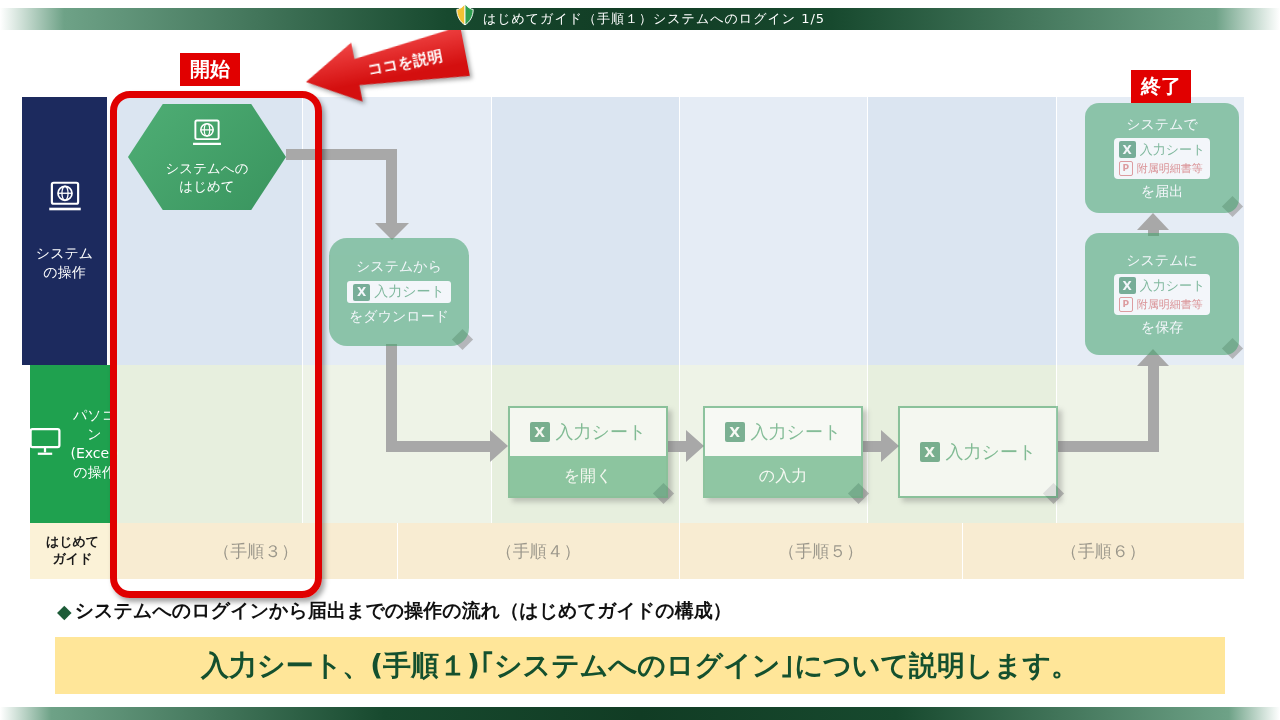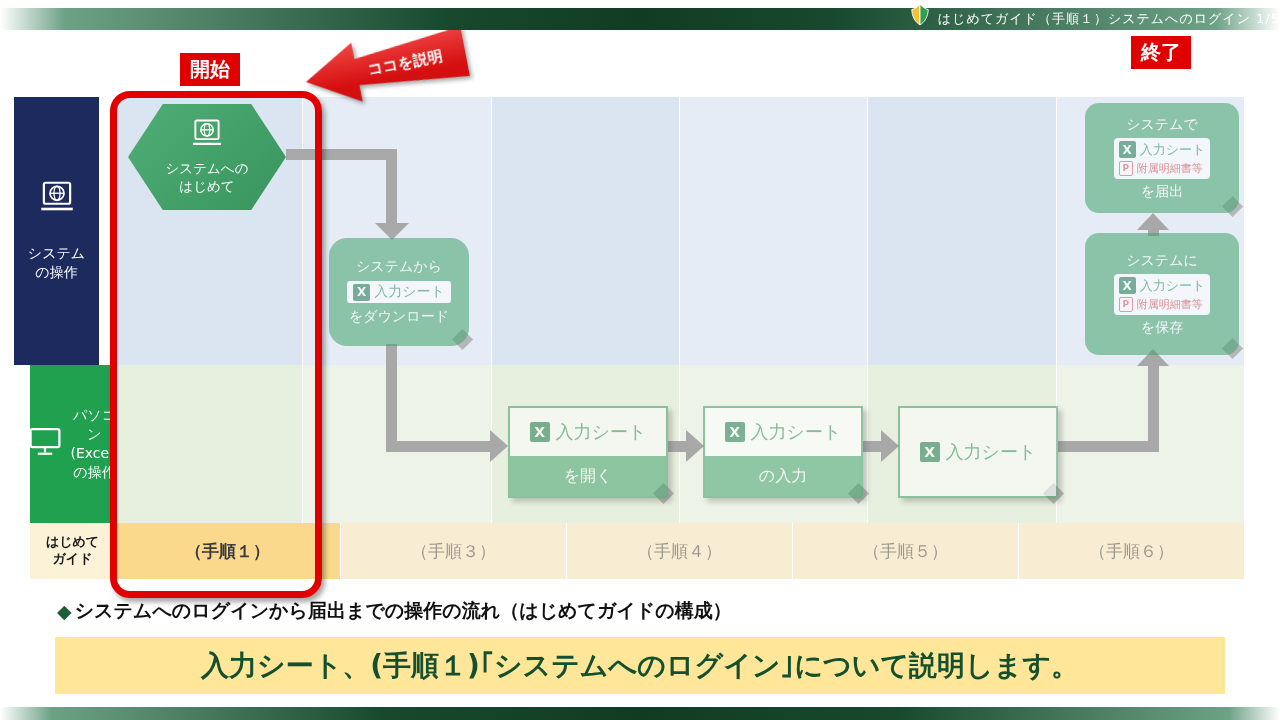--- a/index.html
+++ b/index.html
@@ -2,44 +2,44 @@
 <html><head>
 <meta charset="utf-8">
 <style>
   html,body{margin:0;padding:0;background:#ffffff;}
   .canvas{position:relative;width:1280px;height:720px;background:#fff;overflow:hidden;
           font-family:"DejaVu Sans","Liberation Sans",sans-serif;}
 
   
   .bar-top{position:absolute;left:0;top:8px;width:1280px;height:22px;z-index:8;
     background:linear-gradient(90deg,#ffffff 0%,#6ea287 5%,#17492e 35%,#113c24 50%,#17492e 65%,#6ea287 95%,#ffffff 100%);
-    display:flex;align-items:center;justify-content:flex-end;gap:8px;}
+    display:flex;align-items:center;justify-content:center;gap:8px;}
   .bar-top .title{color:#ffffff;font-size:13px;letter-spacing:1px;white-space:nowrap;}
   .beginner{margin-top:-7px;flex:0 0 auto;}
   .bar-bottom{position:absolute;left:0;top:707px;width:1280px;height:13px;z-index:8;
     background:linear-gradient(90deg,#ffffff 0%,#6ea287 4%,#17492e 30%,#113c24 50%,#17492e 70%,#6ea287 96%,#ffffff 100%);}
 
   
   .tag{position:absolute;height:33px;background:#e10000;color:#fff;font-size:20px;font-weight:bold;
        display:flex;align-items:center;justify-content:center;z-index:7;padding:0 10px;}
   .tag-start{left:180px;top:53px;}
-  .tag-end{left:1131px;top:36px;font-family:Liberation Mono, monospace;}
+  .tag-end{left:1131px;top:70px;font-family:Liberation Mono, monospace;}
 
   
   .callout{position:absolute;left:306px;top:52px;width:162px;height:60px;z-index:7;
     transform:rotate(-11deg);transform-origin:left center;
     filter:drop-shadow(2px 3px 2px rgba(0,0,0,.35));}
   .callout-arrow{width:100%;height:100%;
     clip-path:polygon(0 50%,32% 0,32% 28%,100% 8%,100% 92%,32% 72%,32% 100%);
     background:linear-gradient(180deg,#f04545 0%,#d40f0f 70%);
     display:flex;align-items:center;justify-content:center;padding-left:40px;box-sizing:border-box;}
   .callout-arrow span{color:#fff;font-size:15px;font-weight:bold;white-space:nowrap;}
 
   
-  .side-navy{position:absolute;left:14px;top:97px;width:85px;height:268px;background:#1c2a5e;z-index:2;
+  .side-navy{position:absolute;left:22px;top:97px;width:85px;height:268px;background:#1c2a5e;z-index:2;
     display:flex;flex-direction:column;align-items:center;justify-content:center;gap:24px;}
   .side-green{position:absolute;left:30px;top:365px;width:85px;height:158px;background:#1fa14f;z-index:2;
     display:flex;flex-direction:row;align-items:center;justify-content:center;gap:8px;}
   .side-guide{position:absolute;left:30px;top:523px;width:85px;height:56px;background:#fbf2d7;z-index:2;
     display:flex;align-items:center;justify-content:center;}
   .side-label{color:#fff;font-size:14px;text-align:center;white-space:pre-line;line-height:1.35;}
   .guide-label{color:#1a1a1a;font-size:13px;font-weight:bold;text-align:center;white-space:pre-line;line-height:1.3;}
 
   
   .grid{position:absolute;left:115px;top:97px;width:1130px;height:426px;z-index:0;
@@ -150,21 +150,20 @@
     <div></div>
     <div></div>
     <div></div>
     <div></div>
     <div></div>
     <div></div>
     <div></div>
   </div>
 
   <div class="steps-row">
-    <div class="step-cell active">（手順１）</div>
     <div class="step-cell">（手順３）</div>
     <div class="step-cell">（手順４）</div>
     <div class="step-cell">（手順５）</div>
     <div class="step-cell">（手順６）</div>
   </div>
 
   <div class="side-navy">
     <span>
       <svg viewBox="0 0 48 40" width="42" height="35">
         <rect x="9" y="2" width="30" height="24" rx="2" fill="none" stroke="#fff" stroke-width="2.5"></rect>

